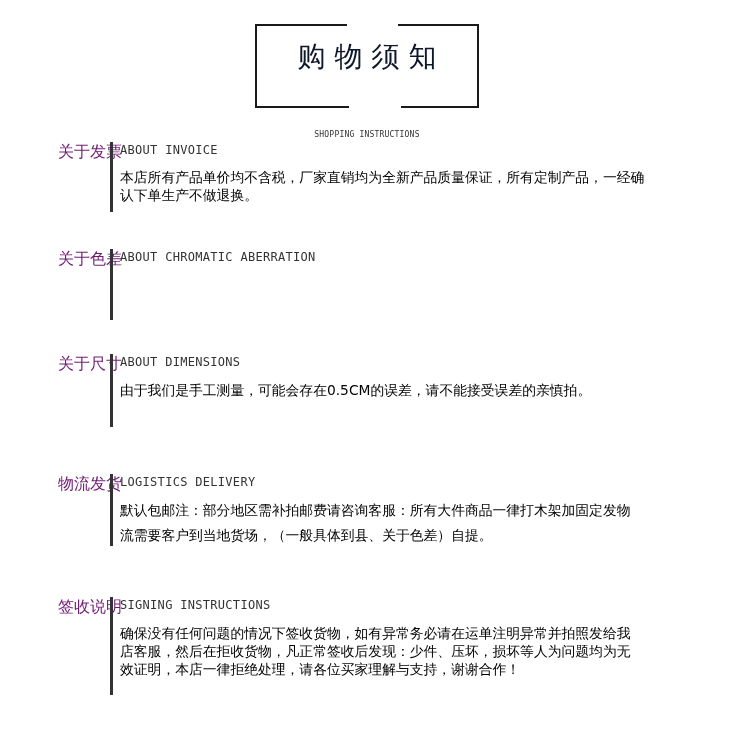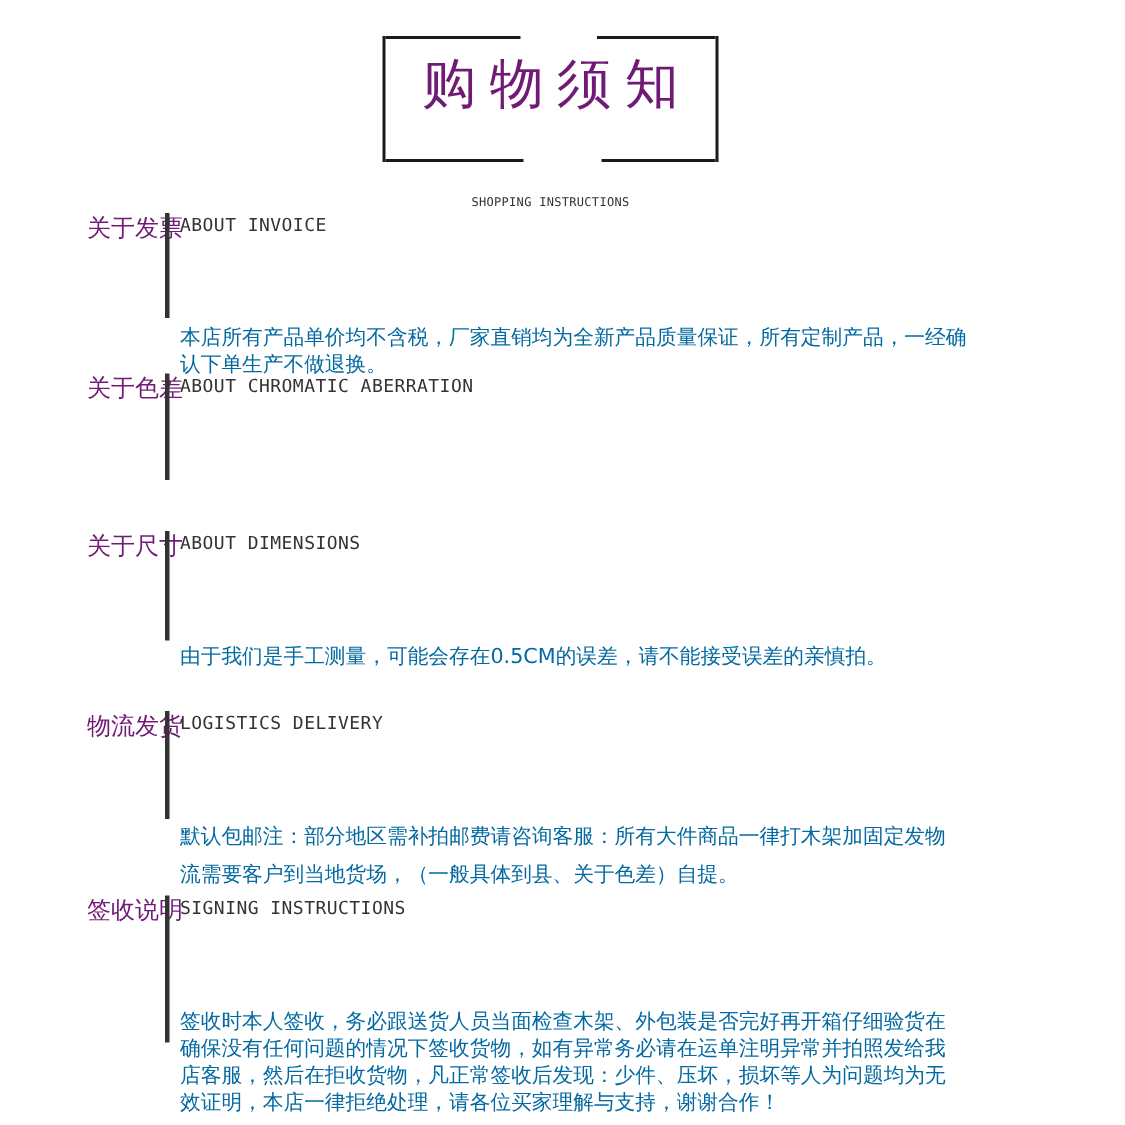--- a/index.html
+++ b/index.html
@@ -12,21 +12,21 @@
       border-left: 2px solid #1a1a1a; border-right: 2px solid #1a1a1a;
       box-sizing: border-box;
     }
     .title-box .seg { position: absolute; height: 2px; background: #1a1a1a; }
     .seg.tl { top: 0; left: 0; width: 90px; }
     .seg.tr { top: 0; right: 0; width: 79px; }
     .seg.bl { bottom: 0; left: 0; width: 92px; }
     .seg.br { bottom: 0; right: 0; width: 76px; }
     .title-zh {
       position: absolute; left: 0; right: 0; top: 17px; text-align: center;
-      font-size: 36px; letter-spacing: 9px; color: #701a75; line-height: 32px;
+      font-size: 28px; letter-spacing: 9px; color: #0f172a; line-height: 32px;
       padding-left: 9px;
     }
     .title-en {
       position: absolute; left: 0; right: 0; top: 58px; text-align: center;
       font-family: "DejaVu Sans Mono", monospace; font-size: 8px; color: #333333;
       letter-spacing: 0.2px;
       margin-top: 48px;
     }
     .section { position: absolute; left: 0; width: 750px; }
     .sec-label {
@@ -35,23 +35,22 @@
     }
     .sec-bar {
       position: absolute; left: 110px; top: 0; width: 3px; background: #333333;
     }
     .sec-en {
       position: absolute; left: 120px; top: 0; font-family: "DejaVu Sans Mono", monospace;
       font-size: 12px; color: #333333; line-height: 16px; white-space: nowrap;
       letter-spacing: 0.3px;
     }
     .sec-body {
-      position: absolute; left: 120px; width: 600px; font-size: 13.8px; color: #0369a1;
+      position: absolute; left: 120px; width: 600px; font-size: 13.8px; color: #000000;
       line-height: 18px;
-      margin-top: 48px;
     }
     .sec-body .line { display: block; white-space: nowrap; }
     .sec-body.wide .line { line-height: 25px; }
   </style>
 </head>
 <body>
 
 <div class="title-box">
   <div class="seg tl"></div>
   <div class="seg tr"></div>
@@ -96,18 +95,17 @@
     <span class="line">默认包邮注：部分地区需补拍邮费请咨询客服：所有大件商品一律打木架加固定发物</span>
     <span class="line">流需要客户到当地货场，（一般具体到县、关于色差）自提。</span>
   </div>
 </div>
 
 <div class="section" style="top:597px;">
   <div class="sec-label">签收说明</div>
   <div class="sec-bar" style="height:98px;"></div>
   <div class="sec-en">SIGNING INSTRUCTIONS</div>
   <div class="sec-body" style="top:27px;">
-    <span class="line">签收时本人签收，务必跟送货人员当面检查木架、外包装是否完好再开箱仔细验货在</span>
     <span class="line">确保没有任何问题的情况下签收货物，如有异常务必请在运单注明异常并拍照发给我</span>
     <span class="line">店客服，然后在拒收货物，凡正常签收后发现：少件、压坏，损坏等人为问题均为无</span>
     <span class="line">效证明，本店一律拒绝处理，请各位买家理解与支持，谢谢合作！</span>
   </div>
 </div>
 
 </body></html>

